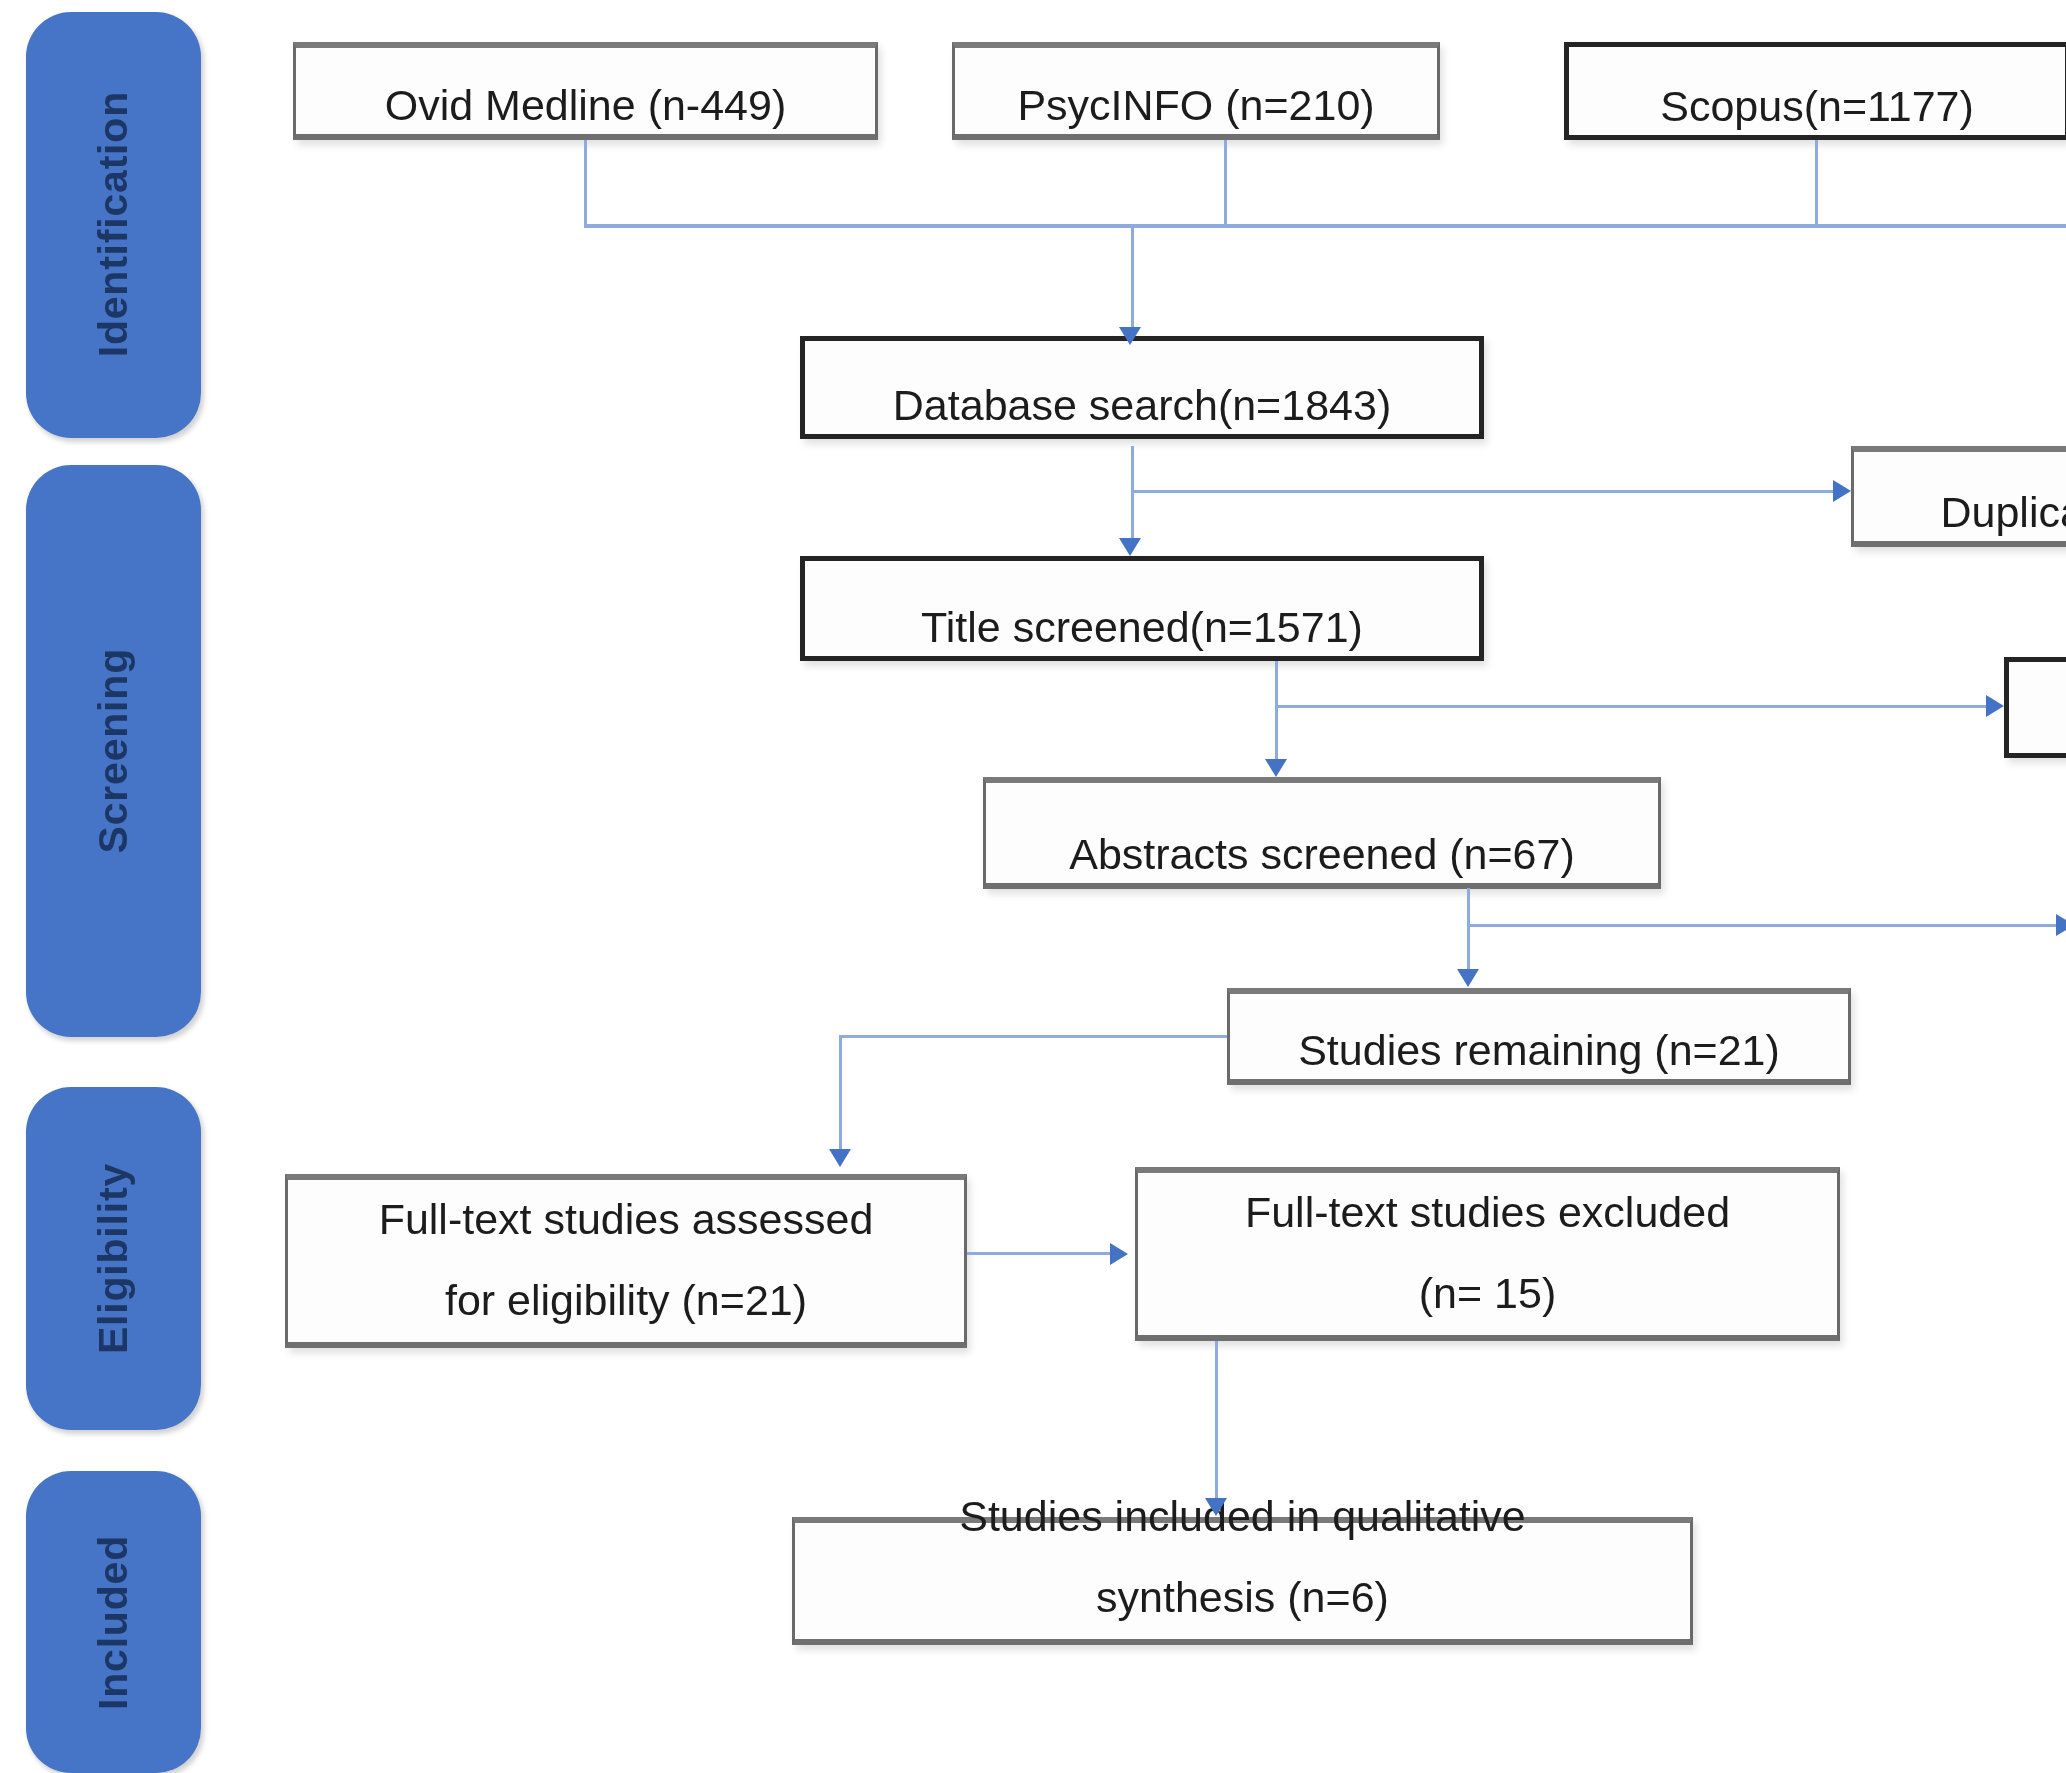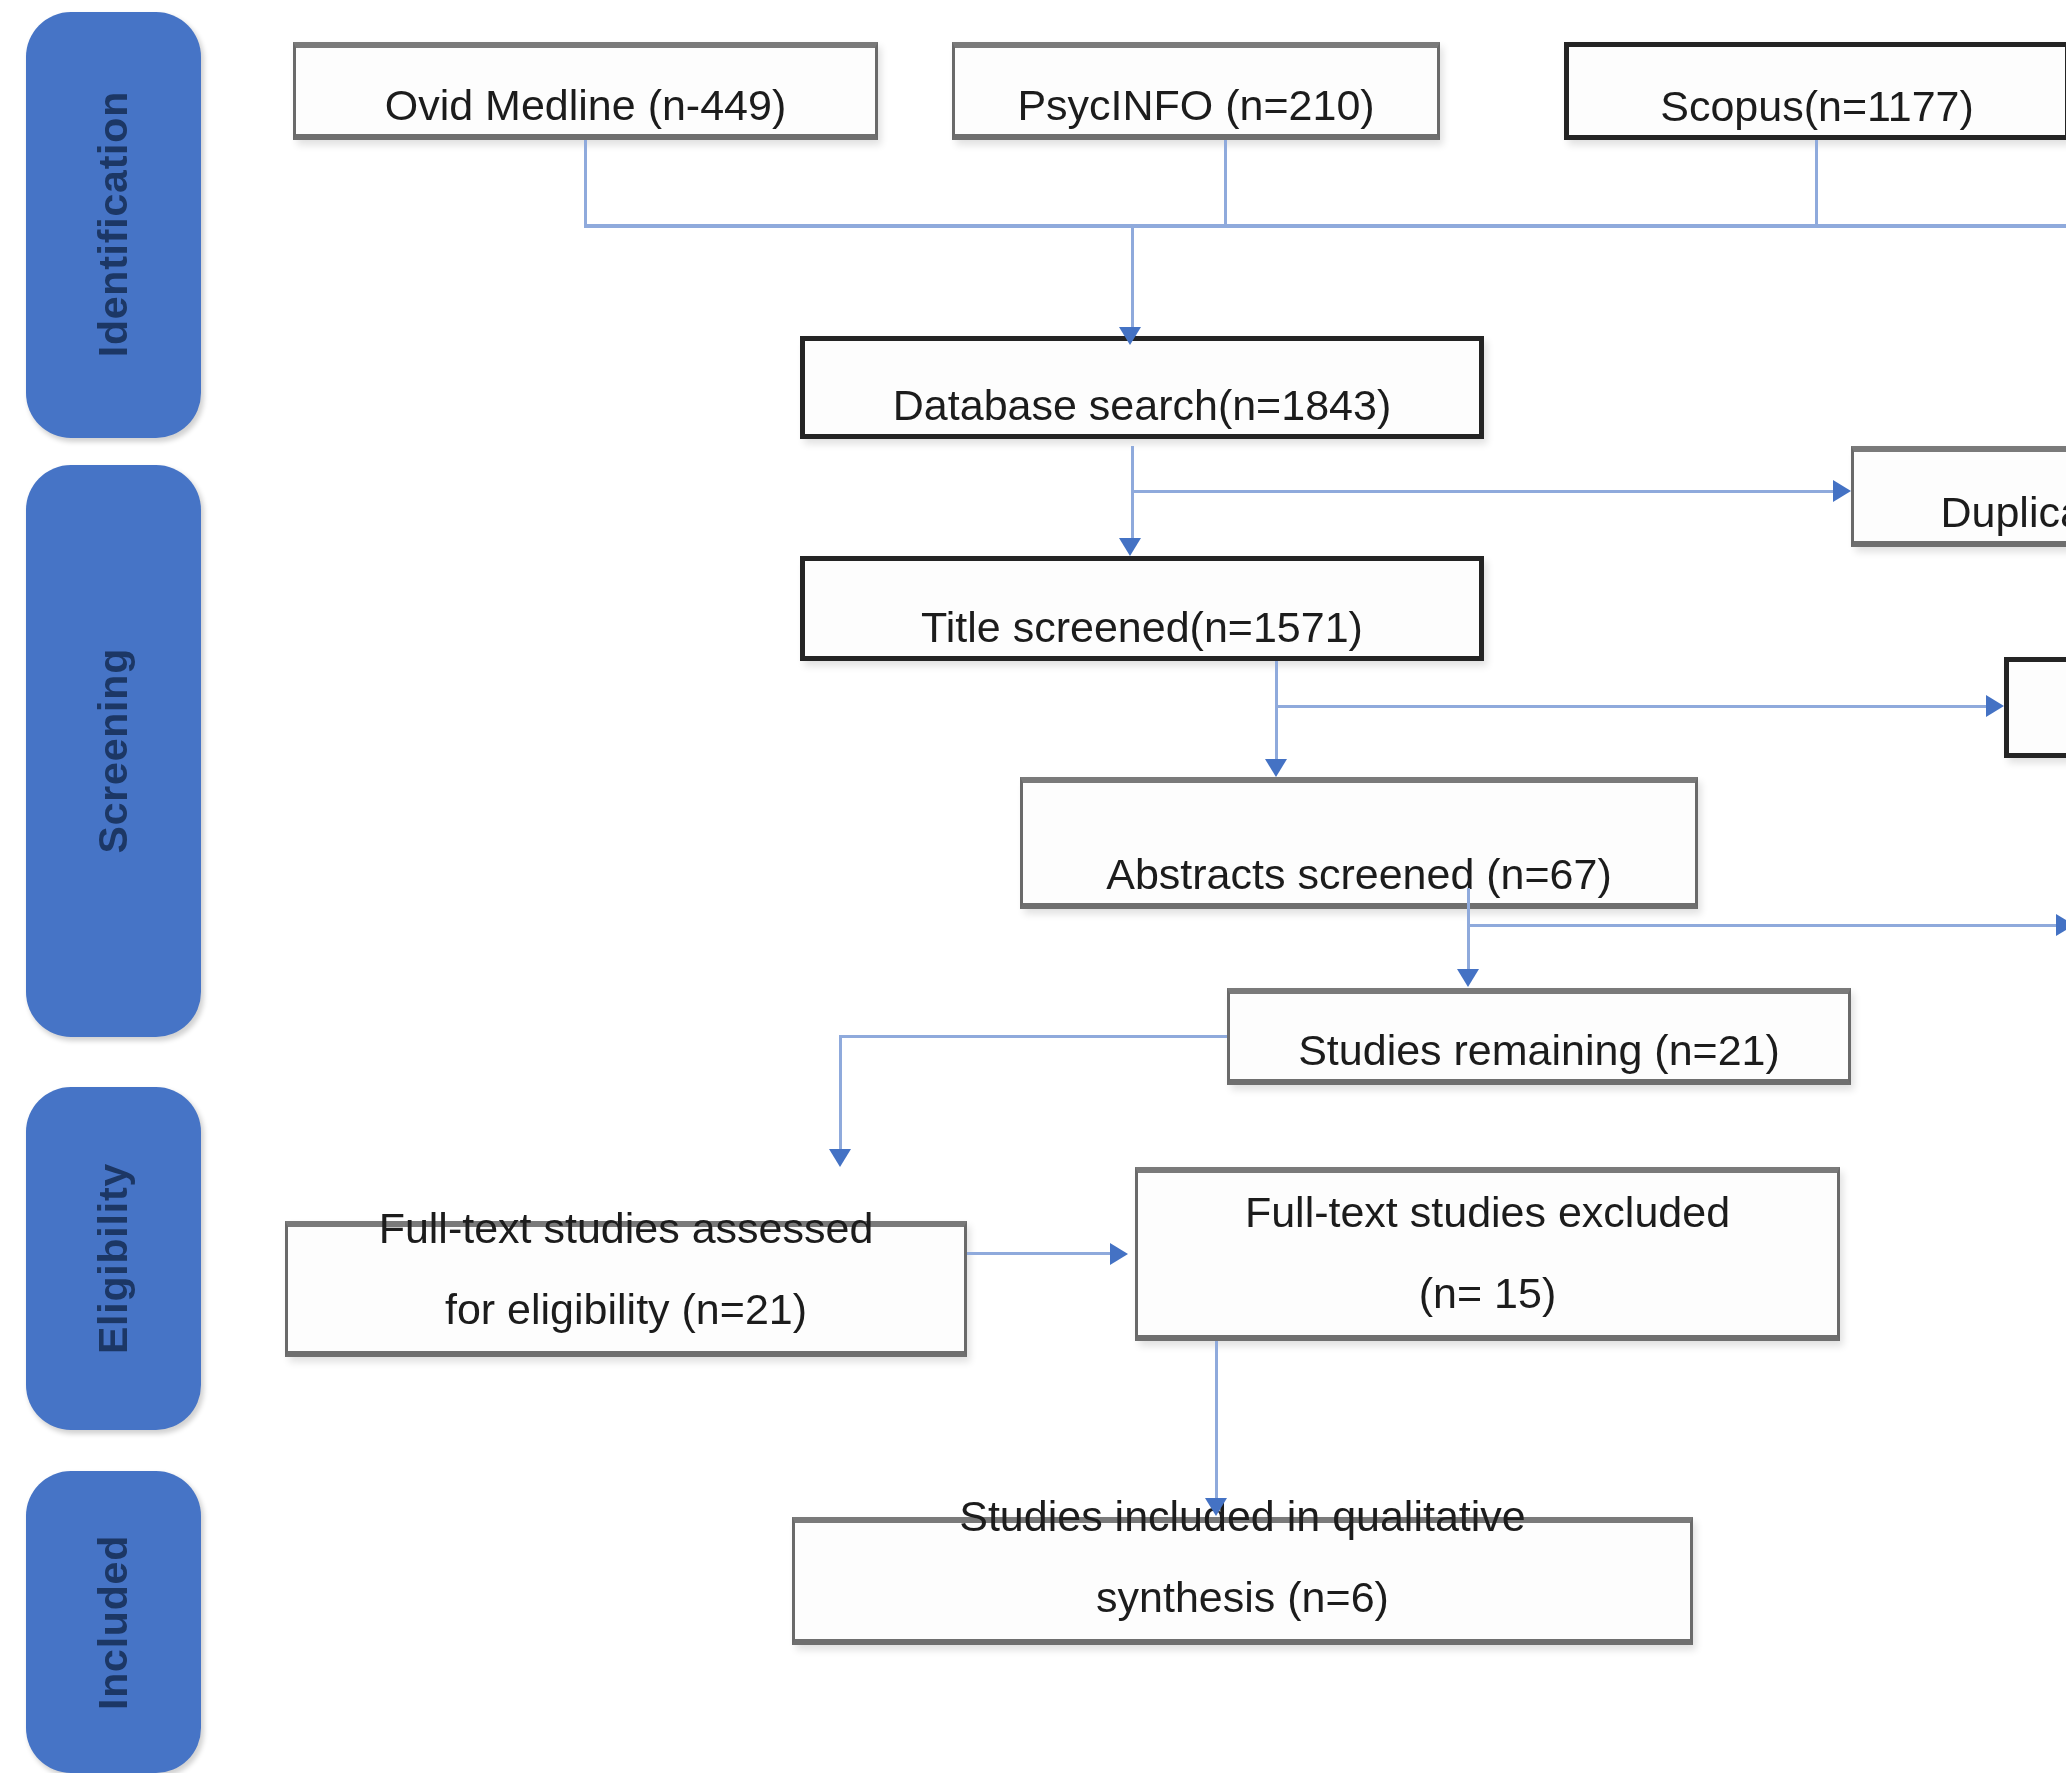--- a/index.html
+++ b/index.html
@@ -113,28 +113,28 @@
   </div>
   <div class="box b-gray" style="left:1851px;top:446px;width:847px;height:101px">
     <span class="box-text">Duplicate studies removed (n=272)</span>
   </div>
   <div class="box b-dark" style="left:800px;top:556px;width:684px;height:105px">
     <span class="box-text">Title screened(n=1571)</span>
   </div>
   <div class="box b-dark" style="left:2004px;top:657px;width:694px;height:101px">
     
   </div>
-  <div class="box b-gray" style="left:1020px;top:777px;width:678px;height:132px">
+  <div class="box b-gray" style="left:983px;top:777px;width:678px;height:112px">
     <span class="box-text">Abstracts screened (n=67)</span>
   </div>
 
   <div class="box b-gray" style="left:1227px;top:988px;width:624px;height:97px">
     <span class="box-text">Studies remaining (n=21)</span>
   </div>
-  <div class="box b-gray two" style="left:285px;top:1221px;width:682px;height:136px">
+  <div class="box b-gray two" style="left:285px;top:1174px;width:682px;height:174px">
     <span class="box-text">Full-text studies assessed
 for eligibility (n=21)</span>
   </div>
   <div class="box b-gray two" style="left:1135px;top:1167px;width:705px;height:174px">
     <span class="box-text">Full-text studies excluded
 (n= 15)</span>
   </div>
   <div class="box b-gray two" style="left:792px;top:1517px;width:901px;height:128px">
     <span class="box-text">Studies included in qualitative
 synthesis (n=6)</span>

